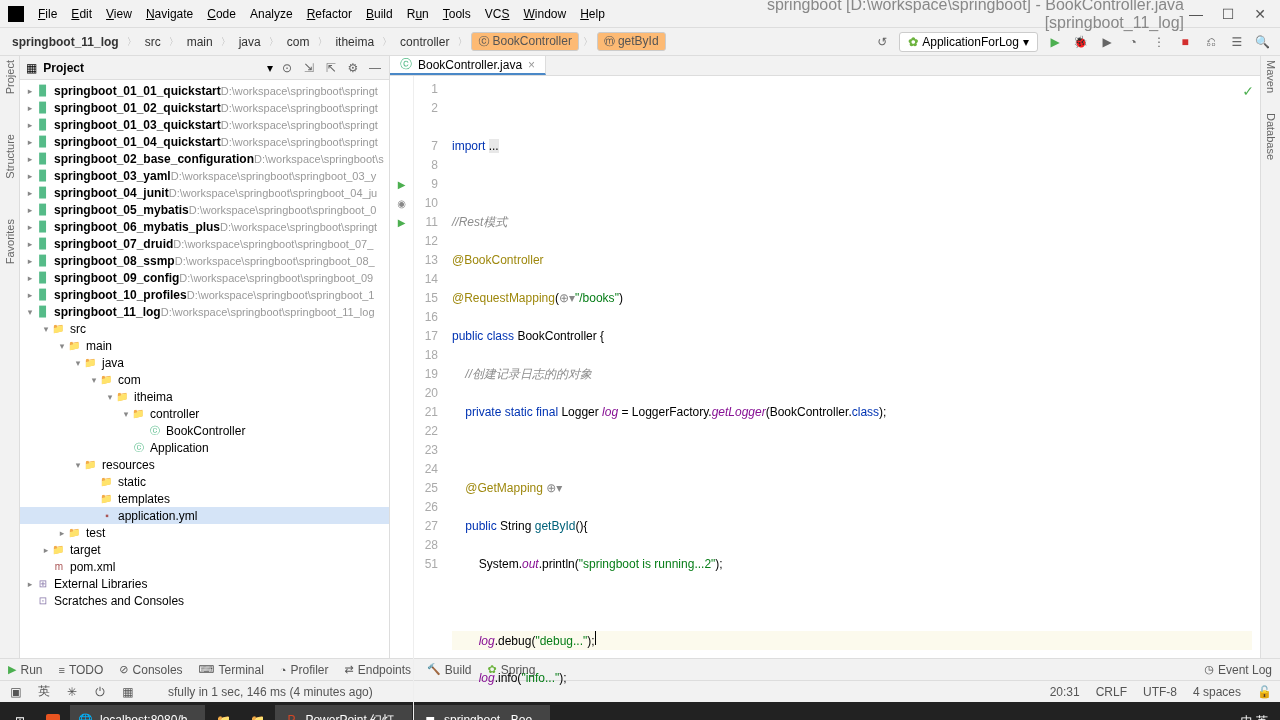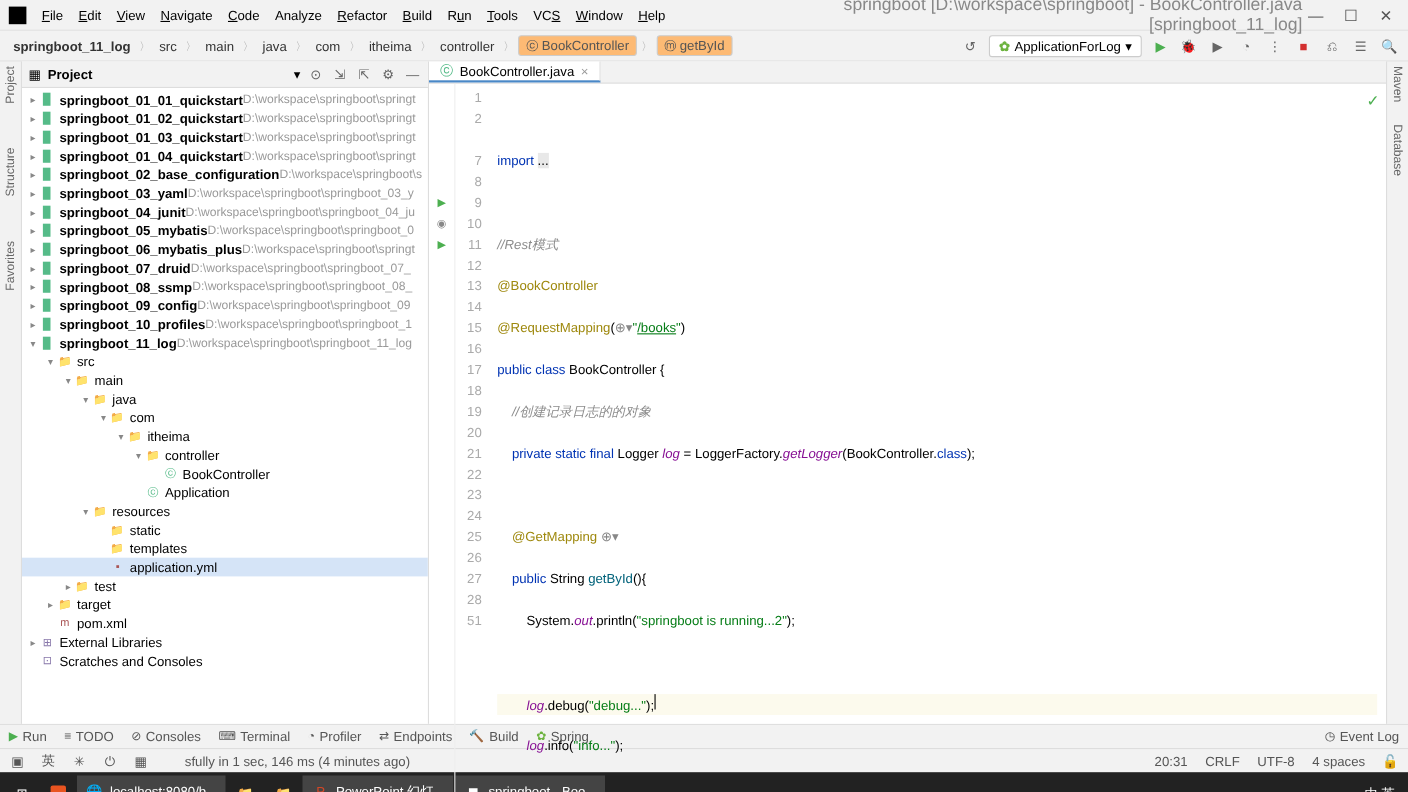--- a/index.html
+++ b/index.html
@@ -66,21 +66,21 @@
 .code { flex: 1; padding: 4px 8px 0 8px; white-space: pre; }
 .code .line { height: 19px; }
 .code .line.hl { background: #fcfaed; }
 .kw { color: #0033b3; }
 .ann { color: #9e880d; }
 .str { color: #067d17; }
 .cmt { color: #8c8c8c; font-style: italic; }
 .cls { color: #000; }
 .mtd { color: #00627a; }
 .fld { color: #871094; font-style: italic; }
-.lnk { color: #067d17; text-decoration: underline; }
+.lnk { color: #067d17; }
 
 
 .right-stripe { width: 20px; background: #f2f2f2; border-left: 1px solid #ddd; display: flex; flex-direction: column; align-items: center; padding-top: 4px; gap: 20px; }
 .right-stripe .vtext { writing-mode: vertical-rl; font-size: 11px; color: #666; cursor: pointer; }
 .check-icon { color: #4caf50; font-size: 14px; }
 
 
 .bottom-tools { height: 22px; background: #f2f2f2; border-top: 1px solid #ddd; display: flex; align-items: center; padding: 0 8px; gap: 16px; }
 .bottom-tools .btool { display: flex; align-items: center; gap: 4px; color: #555; font-size: 11px; cursor: pointer; }
 .bottom-tools .btool .bi { font-size: 11px; }

